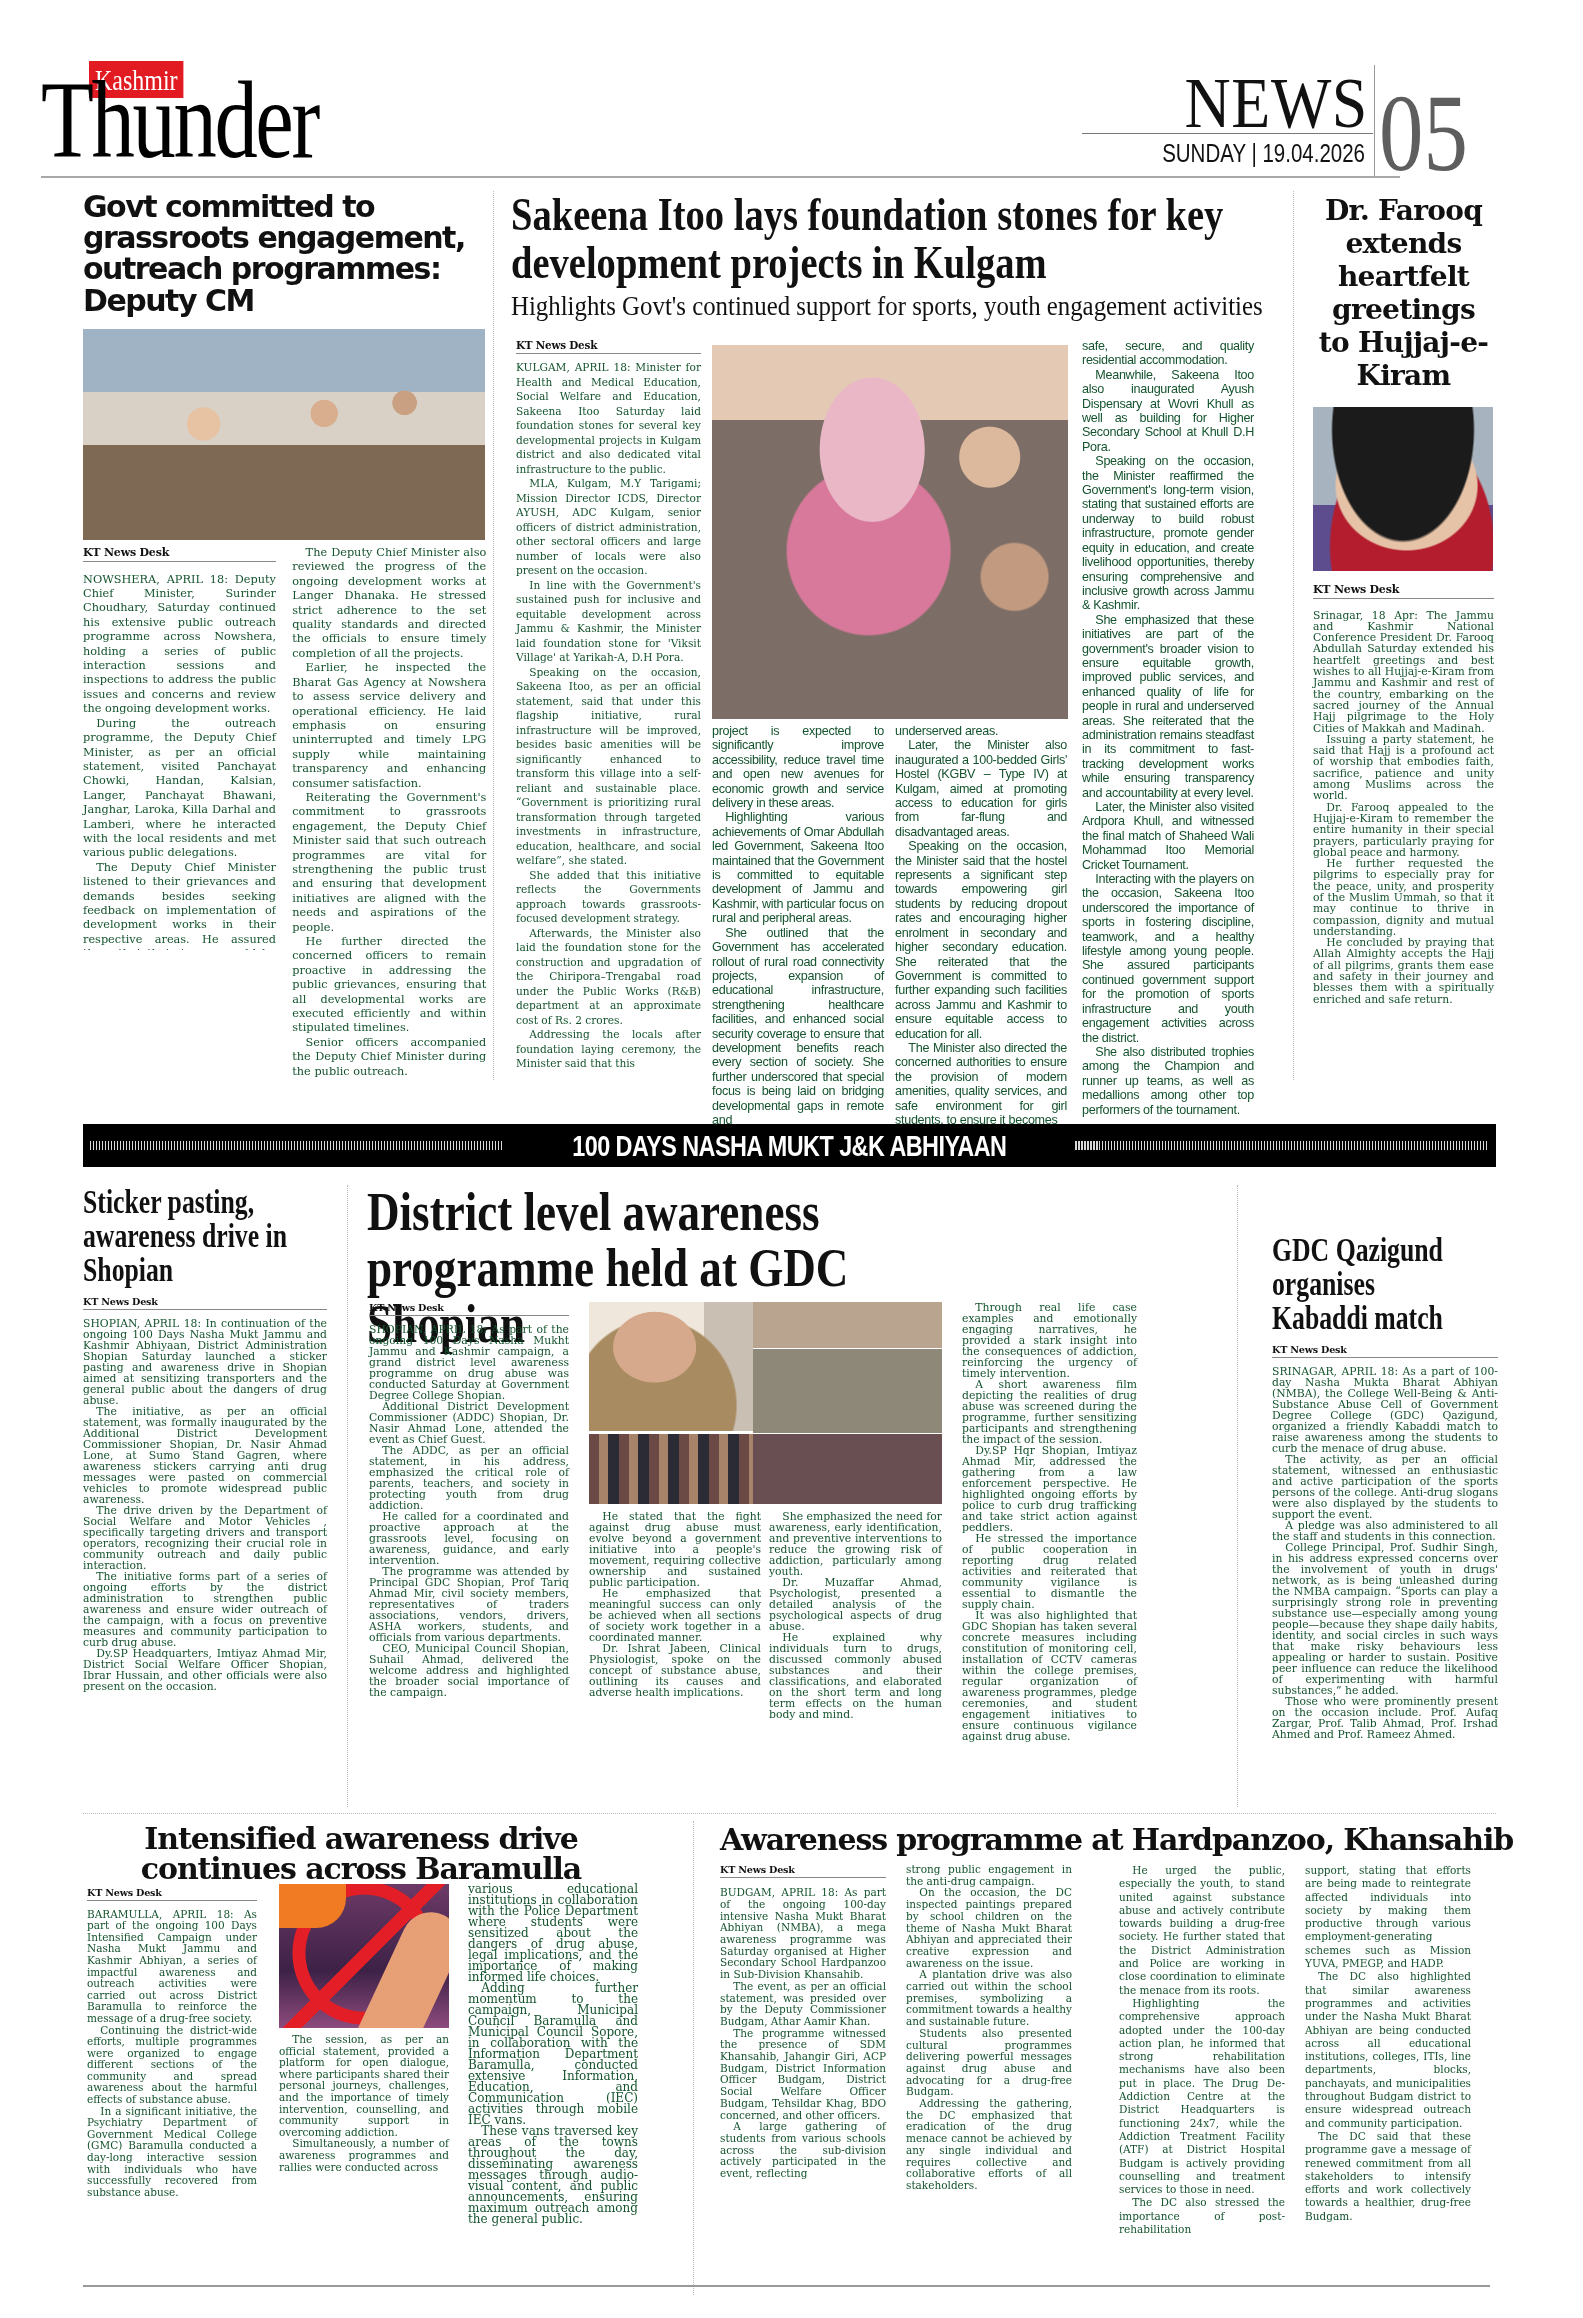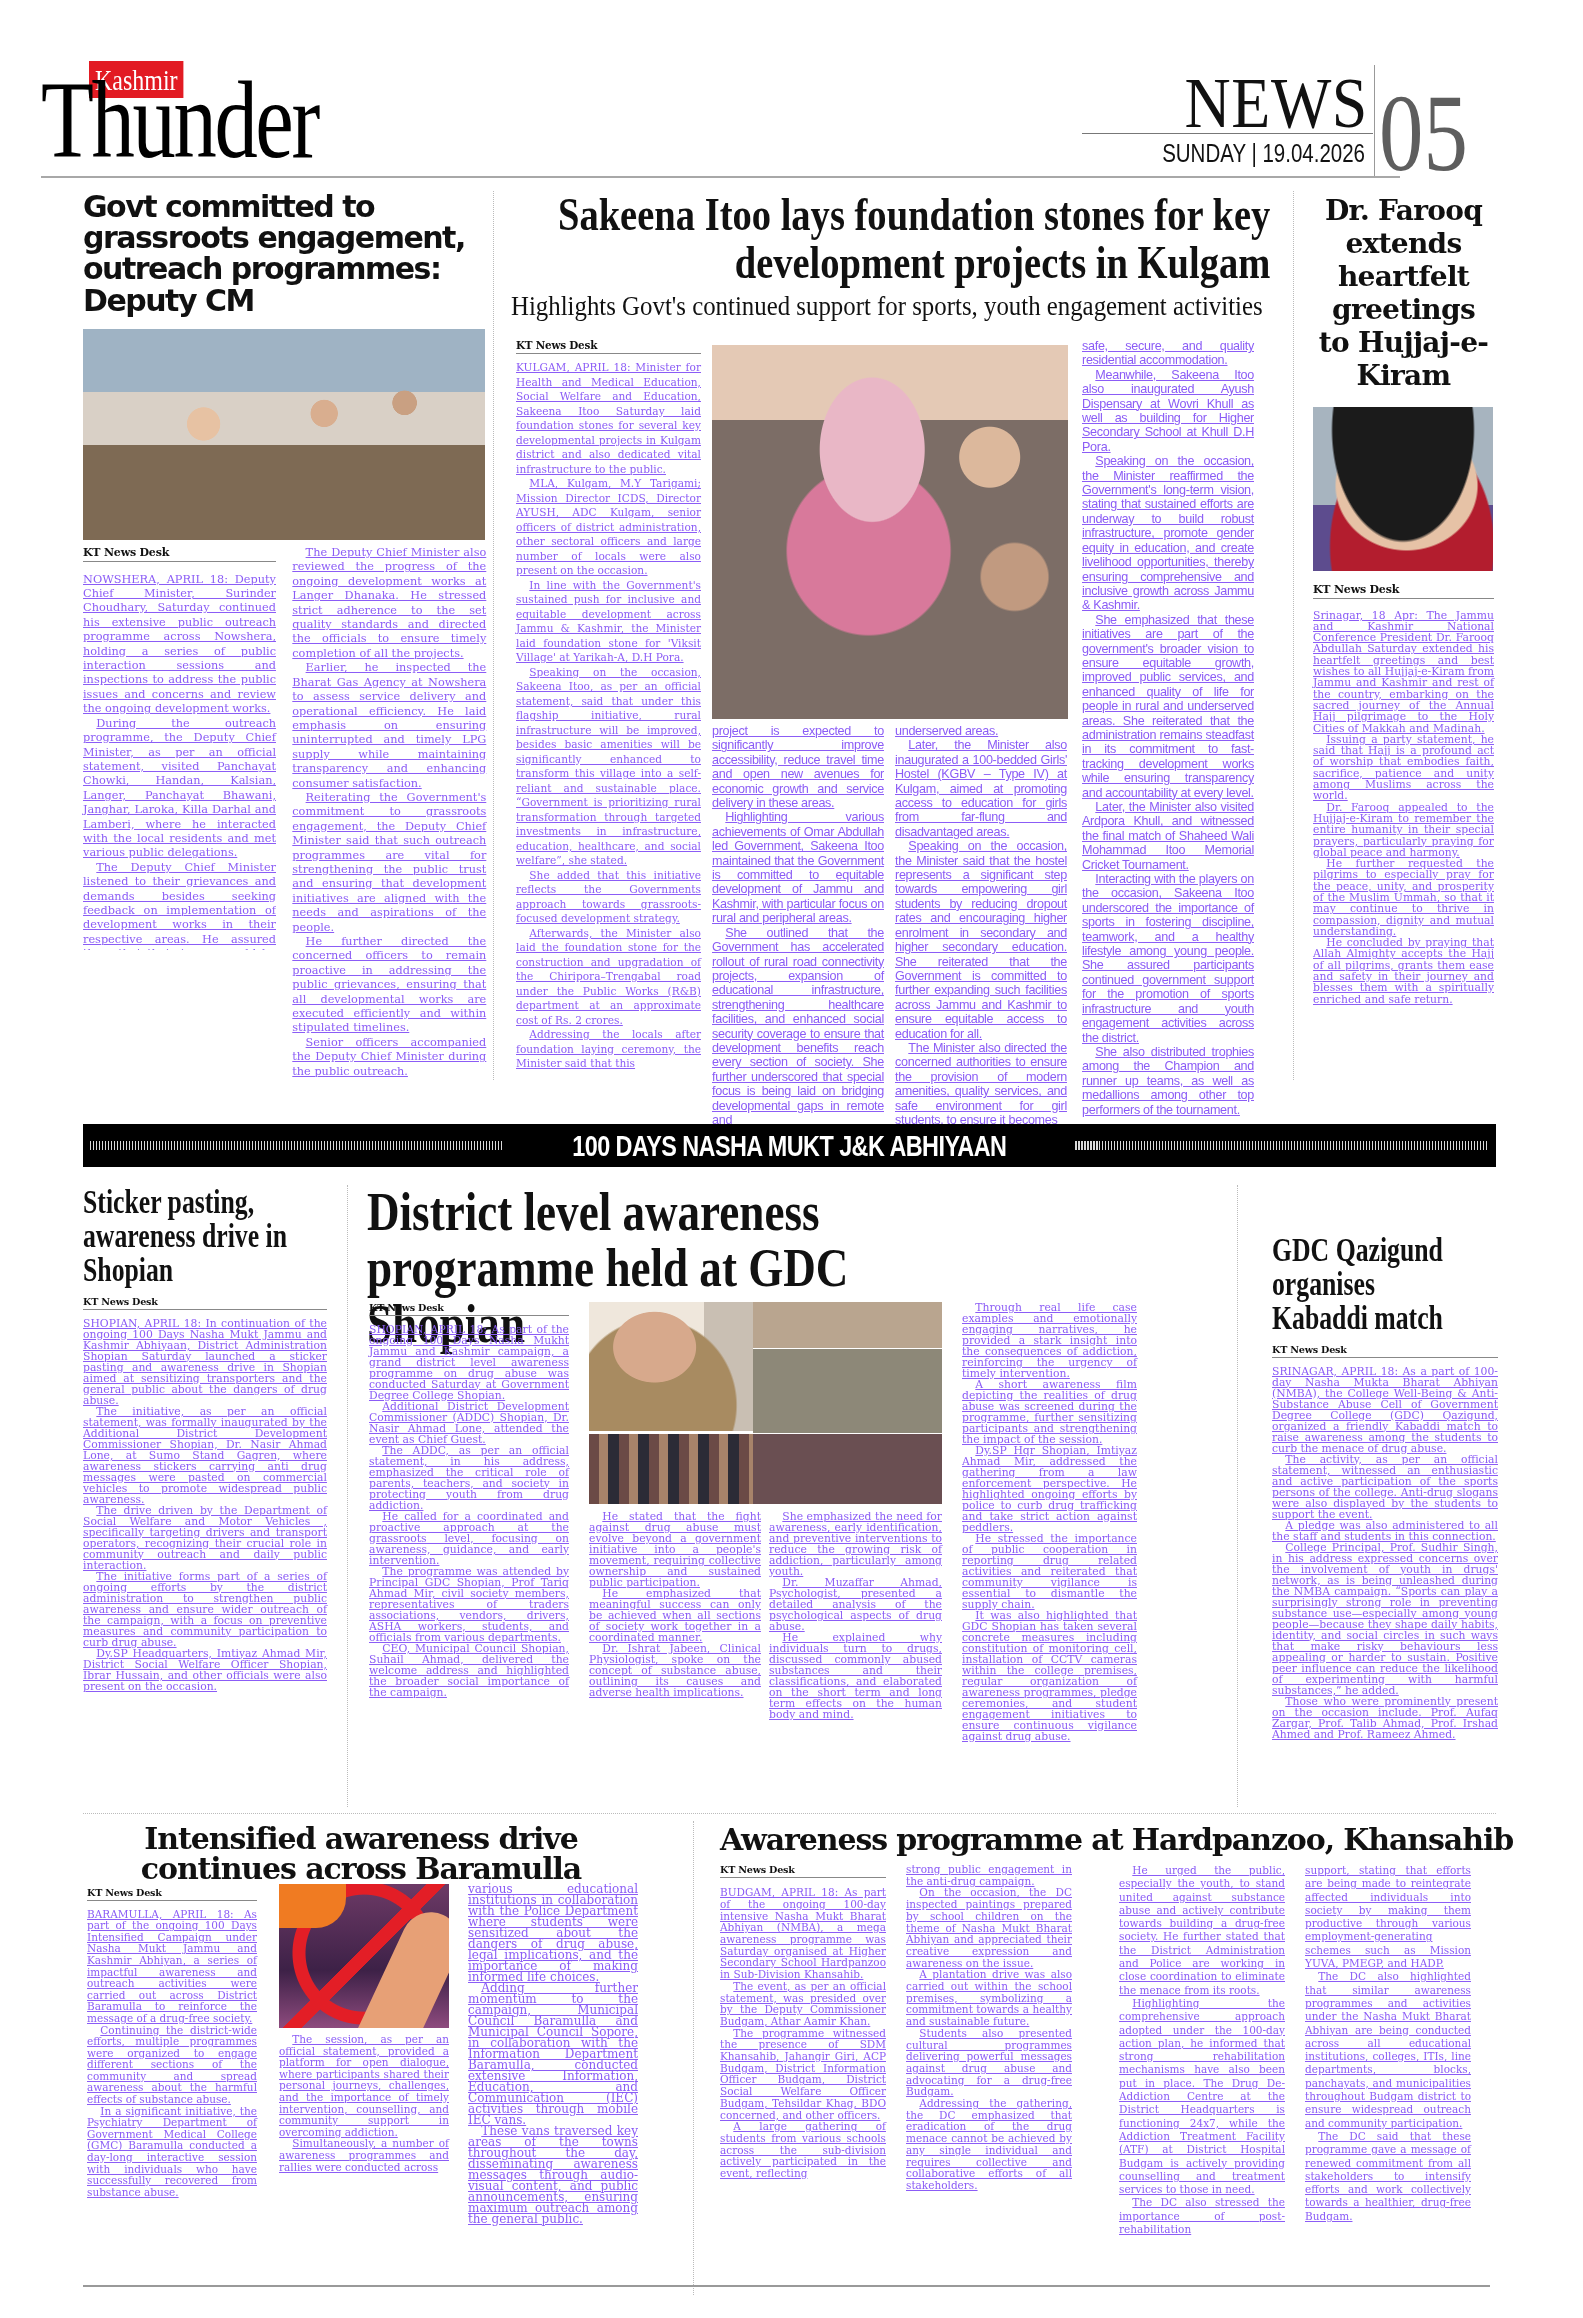--- a/index.html
+++ b/index.html
@@ -21,21 +21,21 @@
   .dotv { width: 0; border-left: 1.5px dotted #bbb; }
   .doth { height: 0; border-top: 1.5px dotted #bbb; }
 
   
   .hl-sans { font-family: "DejaVu Sans", sans-serif; font-weight: bold; letter-spacing: -1.5px; line-height: 1.04; }
   .hl-cond { font-family: "Liberation Serif", serif; font-weight: bold; transform-origin: left top; line-height: 1.02; }
   .hl-serif { font-family: "DejaVu Serif", serif; font-weight: bold; line-height: 1.05; letter-spacing: -0.7px; text-align: center; }
   .deck { font-family: "Liberation Serif", serif; font-size: 27px; transform: scaleX(0.92); transform-origin: left top; white-space: nowrap; }
 
   .byline { font-family: "DejaVu Serif", serif; font-weight: bold; font-size: 11px; border-bottom: 1.5px solid #888; padding-bottom: 2.2px; letter-spacing: -0.2px; }
-  .col-text { font-family: "DejaVu Serif", serif; font-size: 11.3px; line-height: 14.4px; text-align: justify; hyphens: auto; color: #8b5cf6; text-decoration: underline; }
+  .col-text { font-family: "DejaVu Serif", serif; font-size: 11.3px; line-height: 14.4px; text-align: justify; hyphens: auto; color: #14532d; }
   .col-text.cond { font-family: "Liberation Sans Narrow", "Liberation Sans", sans-serif; font-size: 12.6px; letter-spacing: -0.3px; }
   .col-text p { text-indent: 13.3px; }
   .col-text p.first { text-indent: 0; }
 
   
   .banner { background: #000; color: #fff; display: flex; align-items: center; justify-content: center; }
   .banner-title { font-family: "Liberation Sans", sans-serif; font-weight: bold; font-size: 30px; transform: scaleX(0.78); white-space: nowrap; letter-spacing: -0.7px; }
   .banner-stripes { flex: 1; height: 9px; margin: 0 7.4px;
     background: repeating-linear-gradient(90deg, #fff 0 1.5px, #000 1.5px 3px); opacity: .85; }
 
@@ -104,21 +104,21 @@
       <p>The Deputy Chief Minister also reviewed the progress of the ongoing development works at Langer Dhanaka. He stressed strict adherence to the set quality standards and directed the officials to ensure timely completion of all the projects.</p>
       <p>Earlier, he inspected the Bharat Gas Agency at Nowshera to assess service delivery and operational efficiency. He laid emphasis on ensuring uninterrupted and timely LPG supply while maintaining transparency and enhancing consumer satisfaction.</p>
       <p>Reiterating the Government's commitment to grassroots engagement, the Deputy Chief Minister said that such outreach programmes are vital for strengthening the public trust and ensuring that development initiatives are aligned with the needs and aspirations of the people.</p>
       <p>He further directed the concerned officers to remain proactive in addressing the public grievances, ensuring that all developmental works are executed efficiently and within stipulated timelines.</p>
       <p>Senior officers accompanied the Deputy Chief Minister during the public outreach.</p>
     </div>
   </div>
 </div>
 <div class="abs dotv" style="left:493px;top:191px;height:889px;"></div>
 
-<div class="abs" style="left:511px;top:191px;width:763px;text-align:right;">
+<div class="abs" style="left:511px;top:191px;width:763px;">
   <h1 class="hl-cond" style="font-size:47px;width:926px;transform:scaleX(0.82);">Sakeena Itoo lays foundation stones for key development projects in Kulgam</h1>
   <div class="deck" style="margin-top:4.4px;">Highlights Govt's continued support for sports, youth engagement activities</div>
 </div>
 <div class="abs" style="left:516px;top:339px;width:756px;height:737px;">
   <div class="abs" style="left:0;top:0;width:185px;">
     <div class="byline" style="font-size:10.4px;">KT News Desk</div>
     <div class="col-text" style="margin-top:6px;font-size:10.6px;line-height:14.5px;">
       <p class="first">KULGAM, APRIL 18: Minister for Health and Medical Education, Social Welfare and Education, Sakeena Itoo Saturday laid foundation stones for several key developmental projects in Kulgam district and also dedicated vital infrastructure to the public.</p>
       <p>MLA, Kulgam, M.Y Tarigami; Mission Director ICDS, Director AYUSH, ADC Kulgam, senior officers of district administration, other sectoral officers and large number of locals were also present on the occasion.</p>
       <p>In line with the Government's sustained push for inclusive and equitable development across Jammu &amp; Kashmir, the Minister laid foundation stone for 'Viksit Village' at Yarikah-A, D.H Pora.</p>

